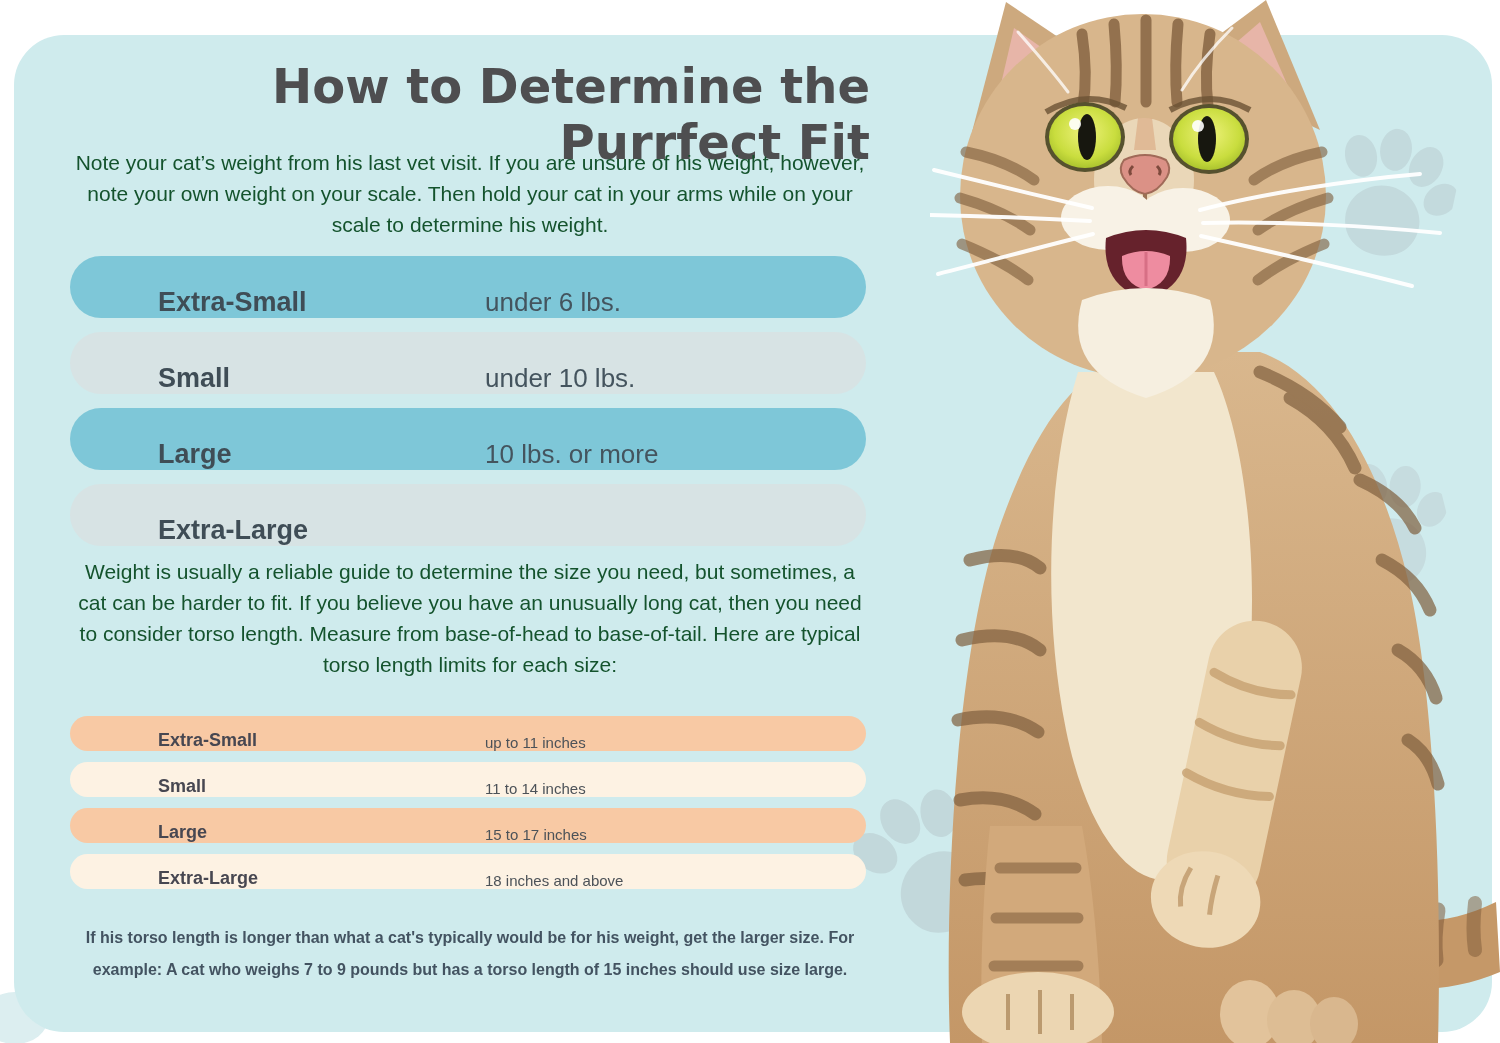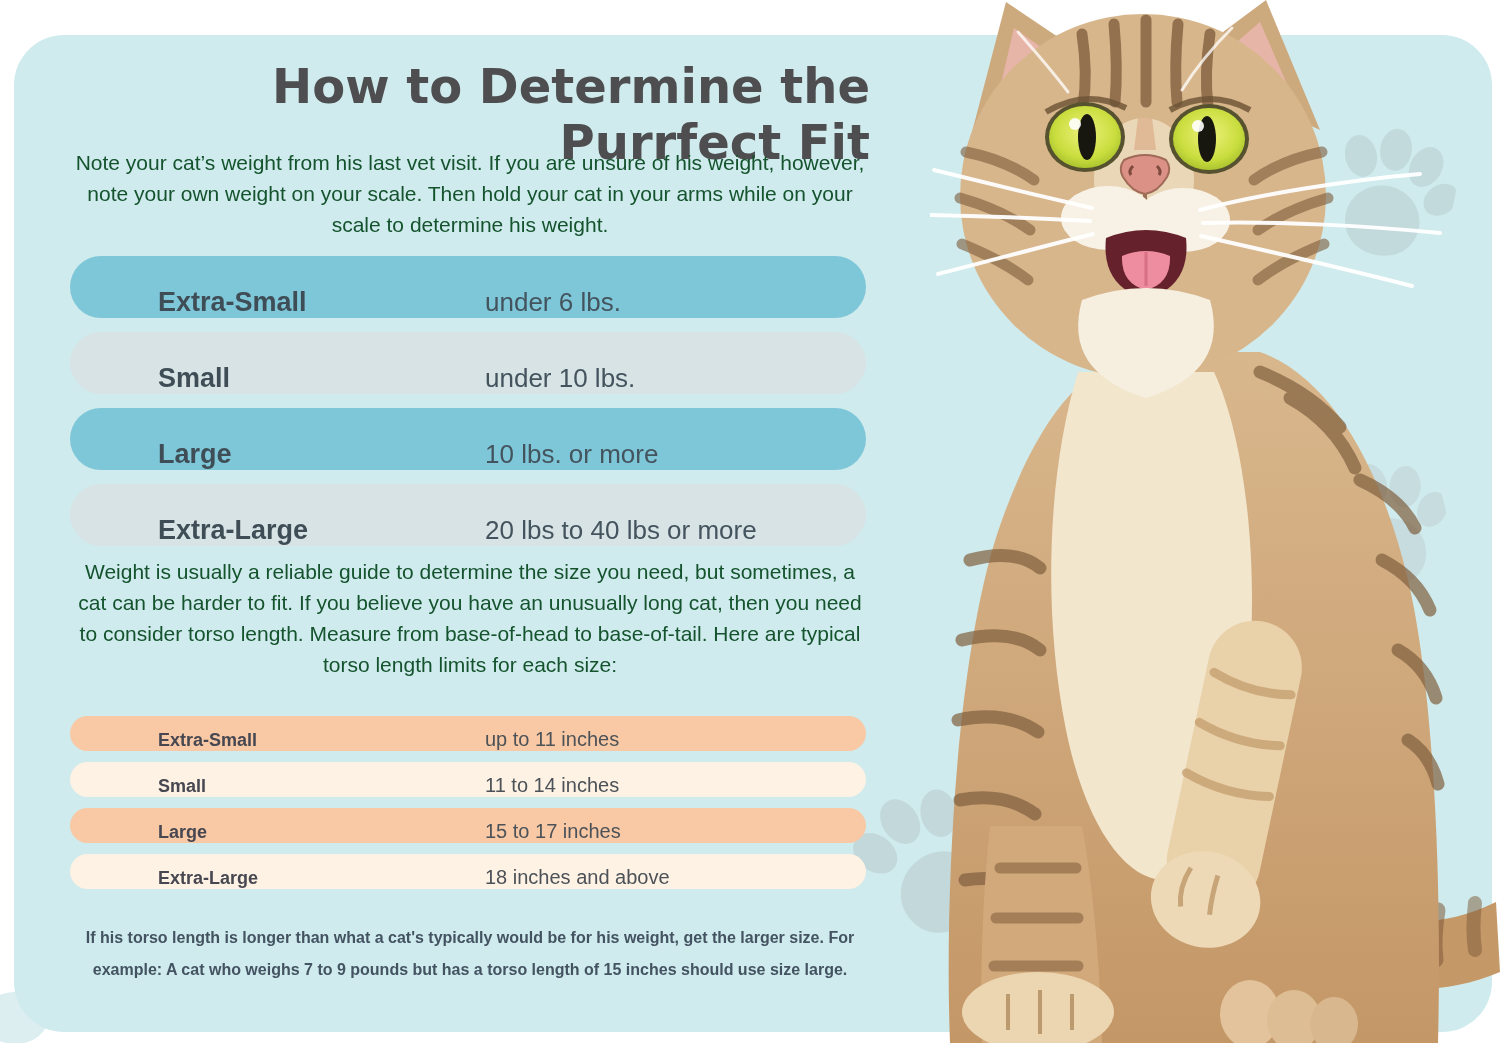--- a/index.html
+++ b/index.html
@@ -24,21 +24,21 @@
   .torso .row{height:35px;border-radius:18px;margin-bottom:11px;}
   .row.teal{background:#7ec7d8;}
   .row.grayblue{background:#d7e3e4;}
   .row.peach{background:#f8c9a4;}
   .row.cream{background:#fdf2e3;}
   .row .size{margin-left:88px;font-weight:bold;color:#3f4d56;}
   .row .val{position:absolute;left:415px;color:#44545e;}
   .weight .size{font-size:27px;}
   .weight .val{font-size:26px;}
   .torso .size{font-size:18px;color:#474751;}
-  .torso .val{font-size:20px;color:#4c5258;}
+  .torso .val{font-size:15px;color:#4c5258;}
   .cat{position:absolute;left:930px;top:0;width:570px;height:1043px;z-index:5;}
   .paw-wrap{position:absolute;}
   .corner-blob{position:absolute;left:-18px;top:992px;width:66px;height:52px;border-radius:50%;
                background:#dceef0;z-index:0;}
 </style>
 </head>
 <body>
 
 <div class="stage">
 
@@ -95,21 +95,20 @@
       <div class="row grayblue">
         <span class="size">Small</span>
         <span class="val">under 10 lbs.</span>
       </div>
       <div class="row teal">
         <span class="size">Large</span>
         <span class="val">10 lbs. or more</span>
       </div>
       <div class="row grayblue">
         <span class="size">Extra-Large</span>
-        <span class="val">20 lbs to 40 lbs or more</span>
       </div>
     </div>
 
     <p class="para mid">Weight is usually a reliable guide to determine the size you need, but sometimes, a cat can be harder to fit. If you believe you have an unusually long cat, then you need to consider torso length. Measure from base-of-head to base-of-tail. Here are typical torso length limits for each size:</p>
 
     <div class="table torso">
       <div class="row peach">
         <span class="size">Extra-Small</span>
         <span class="val">up to 11 inches</span>
       </div>

